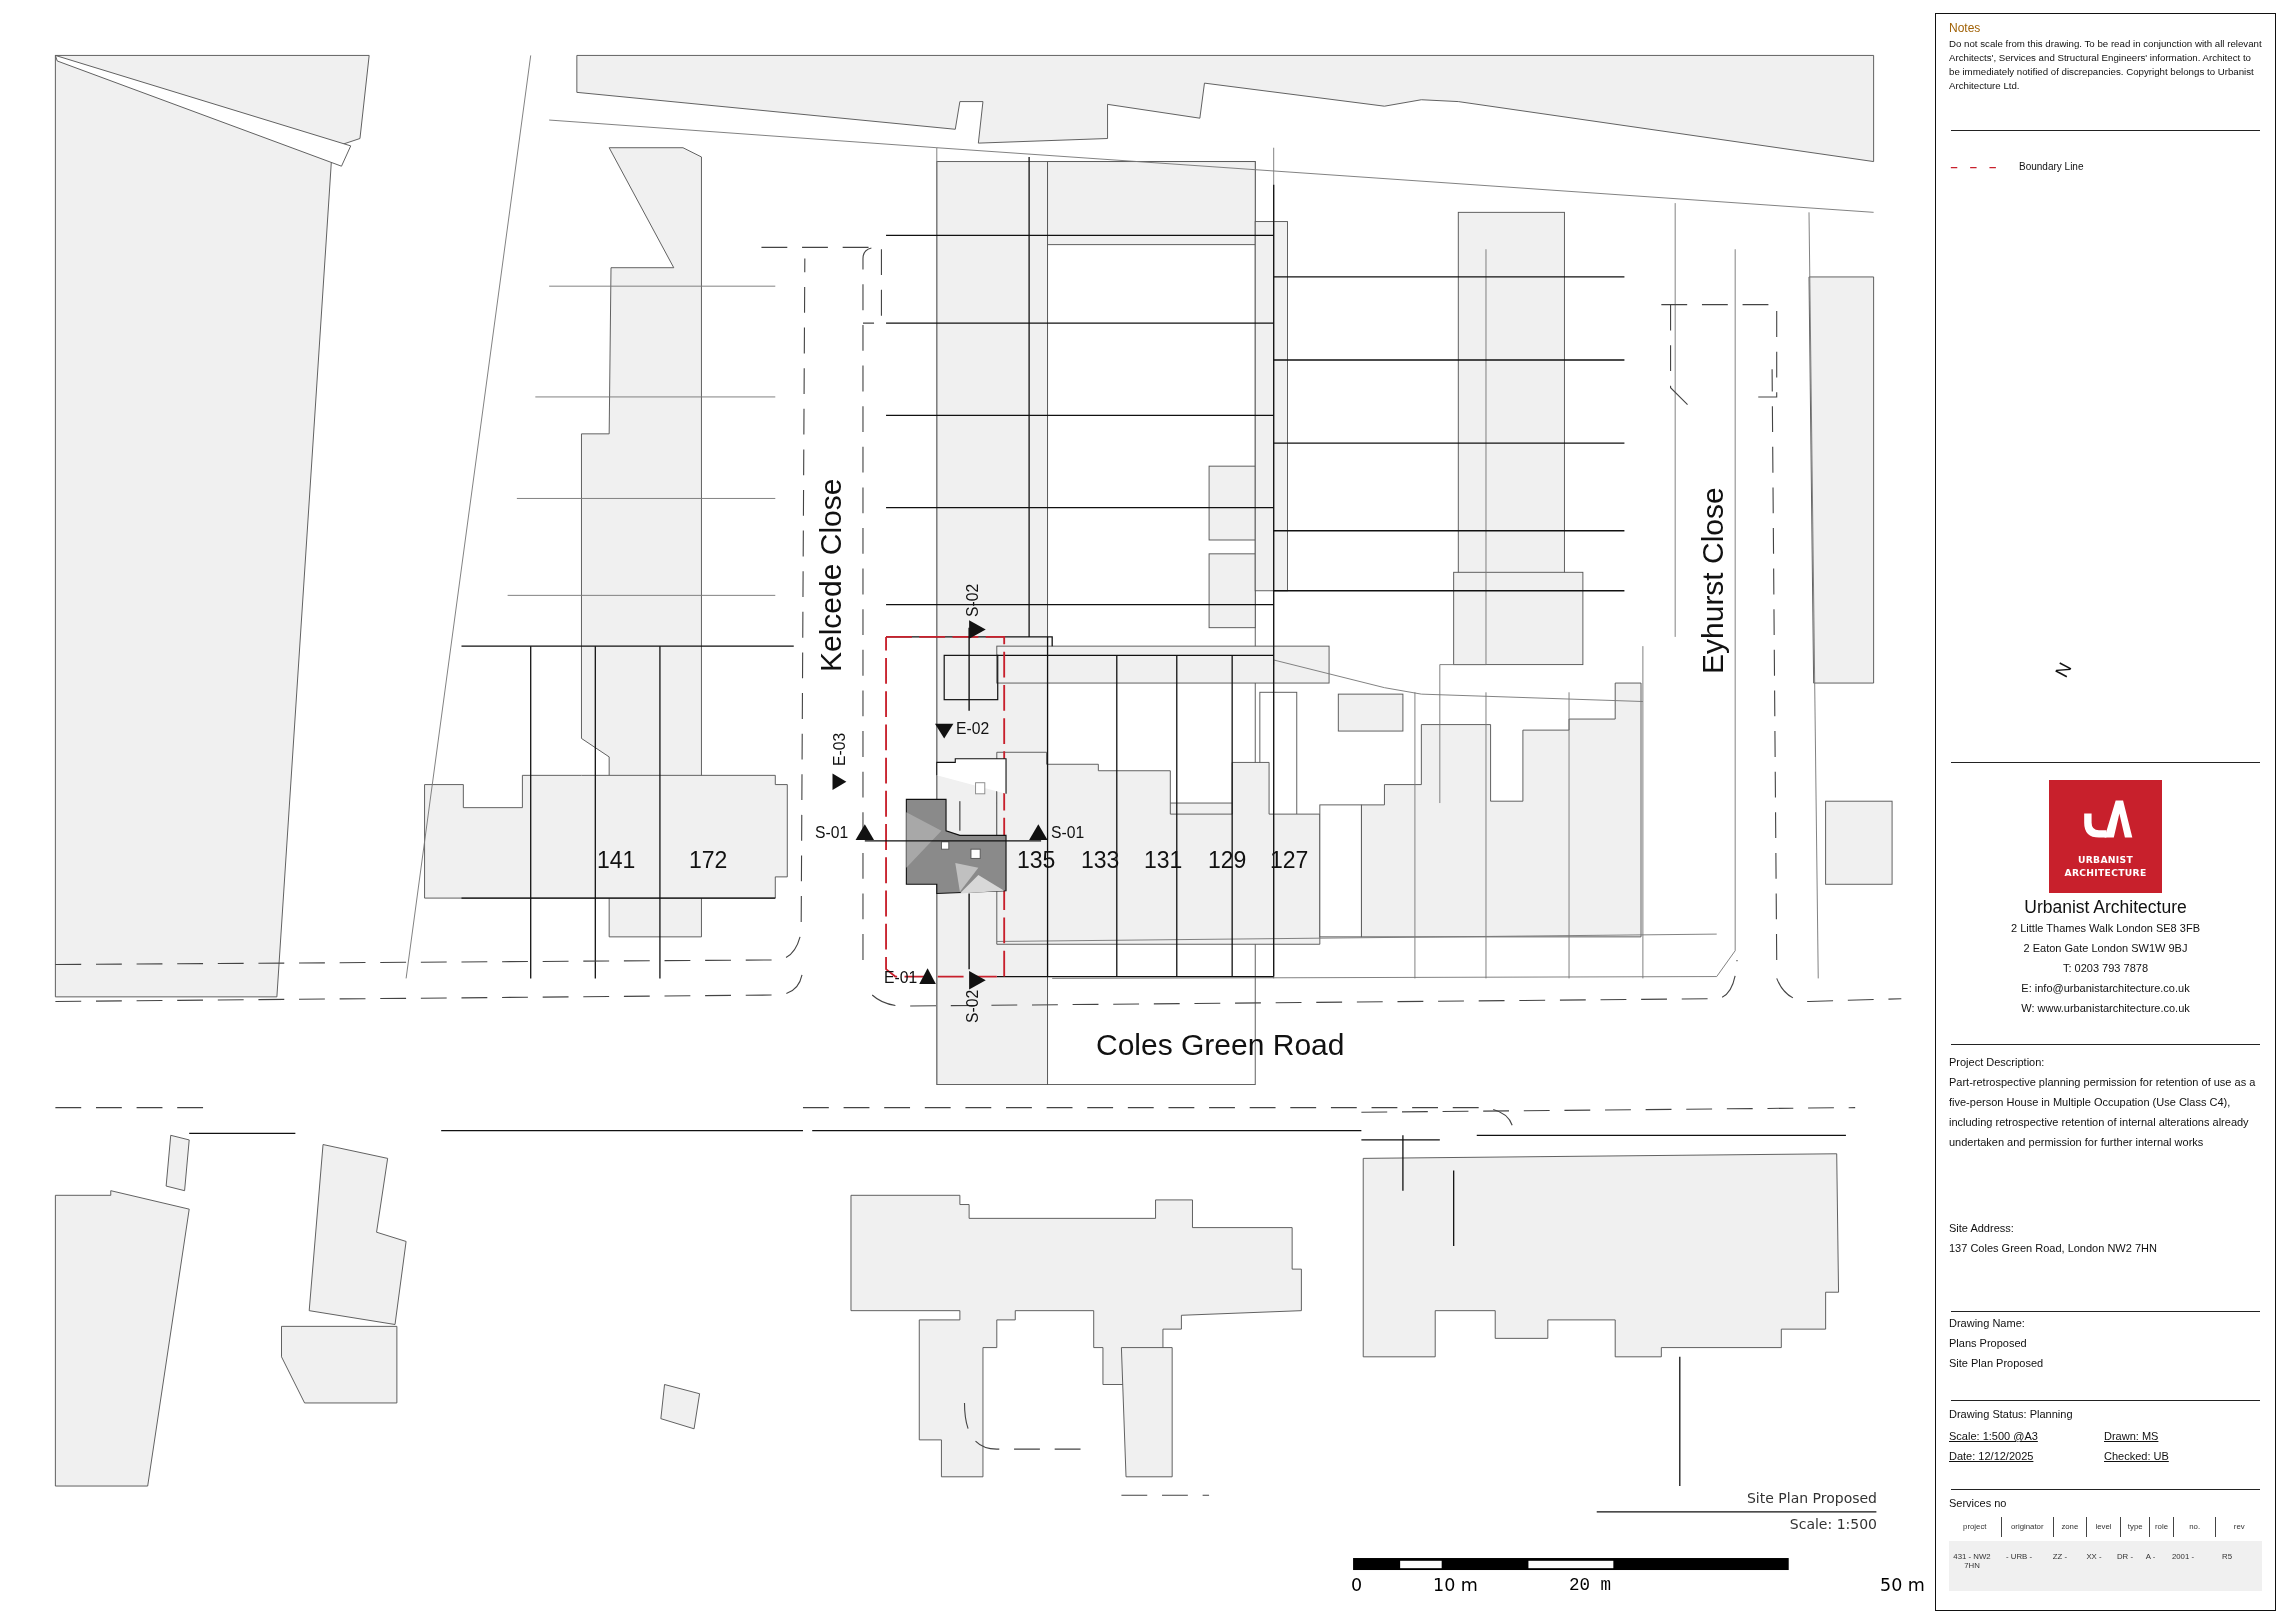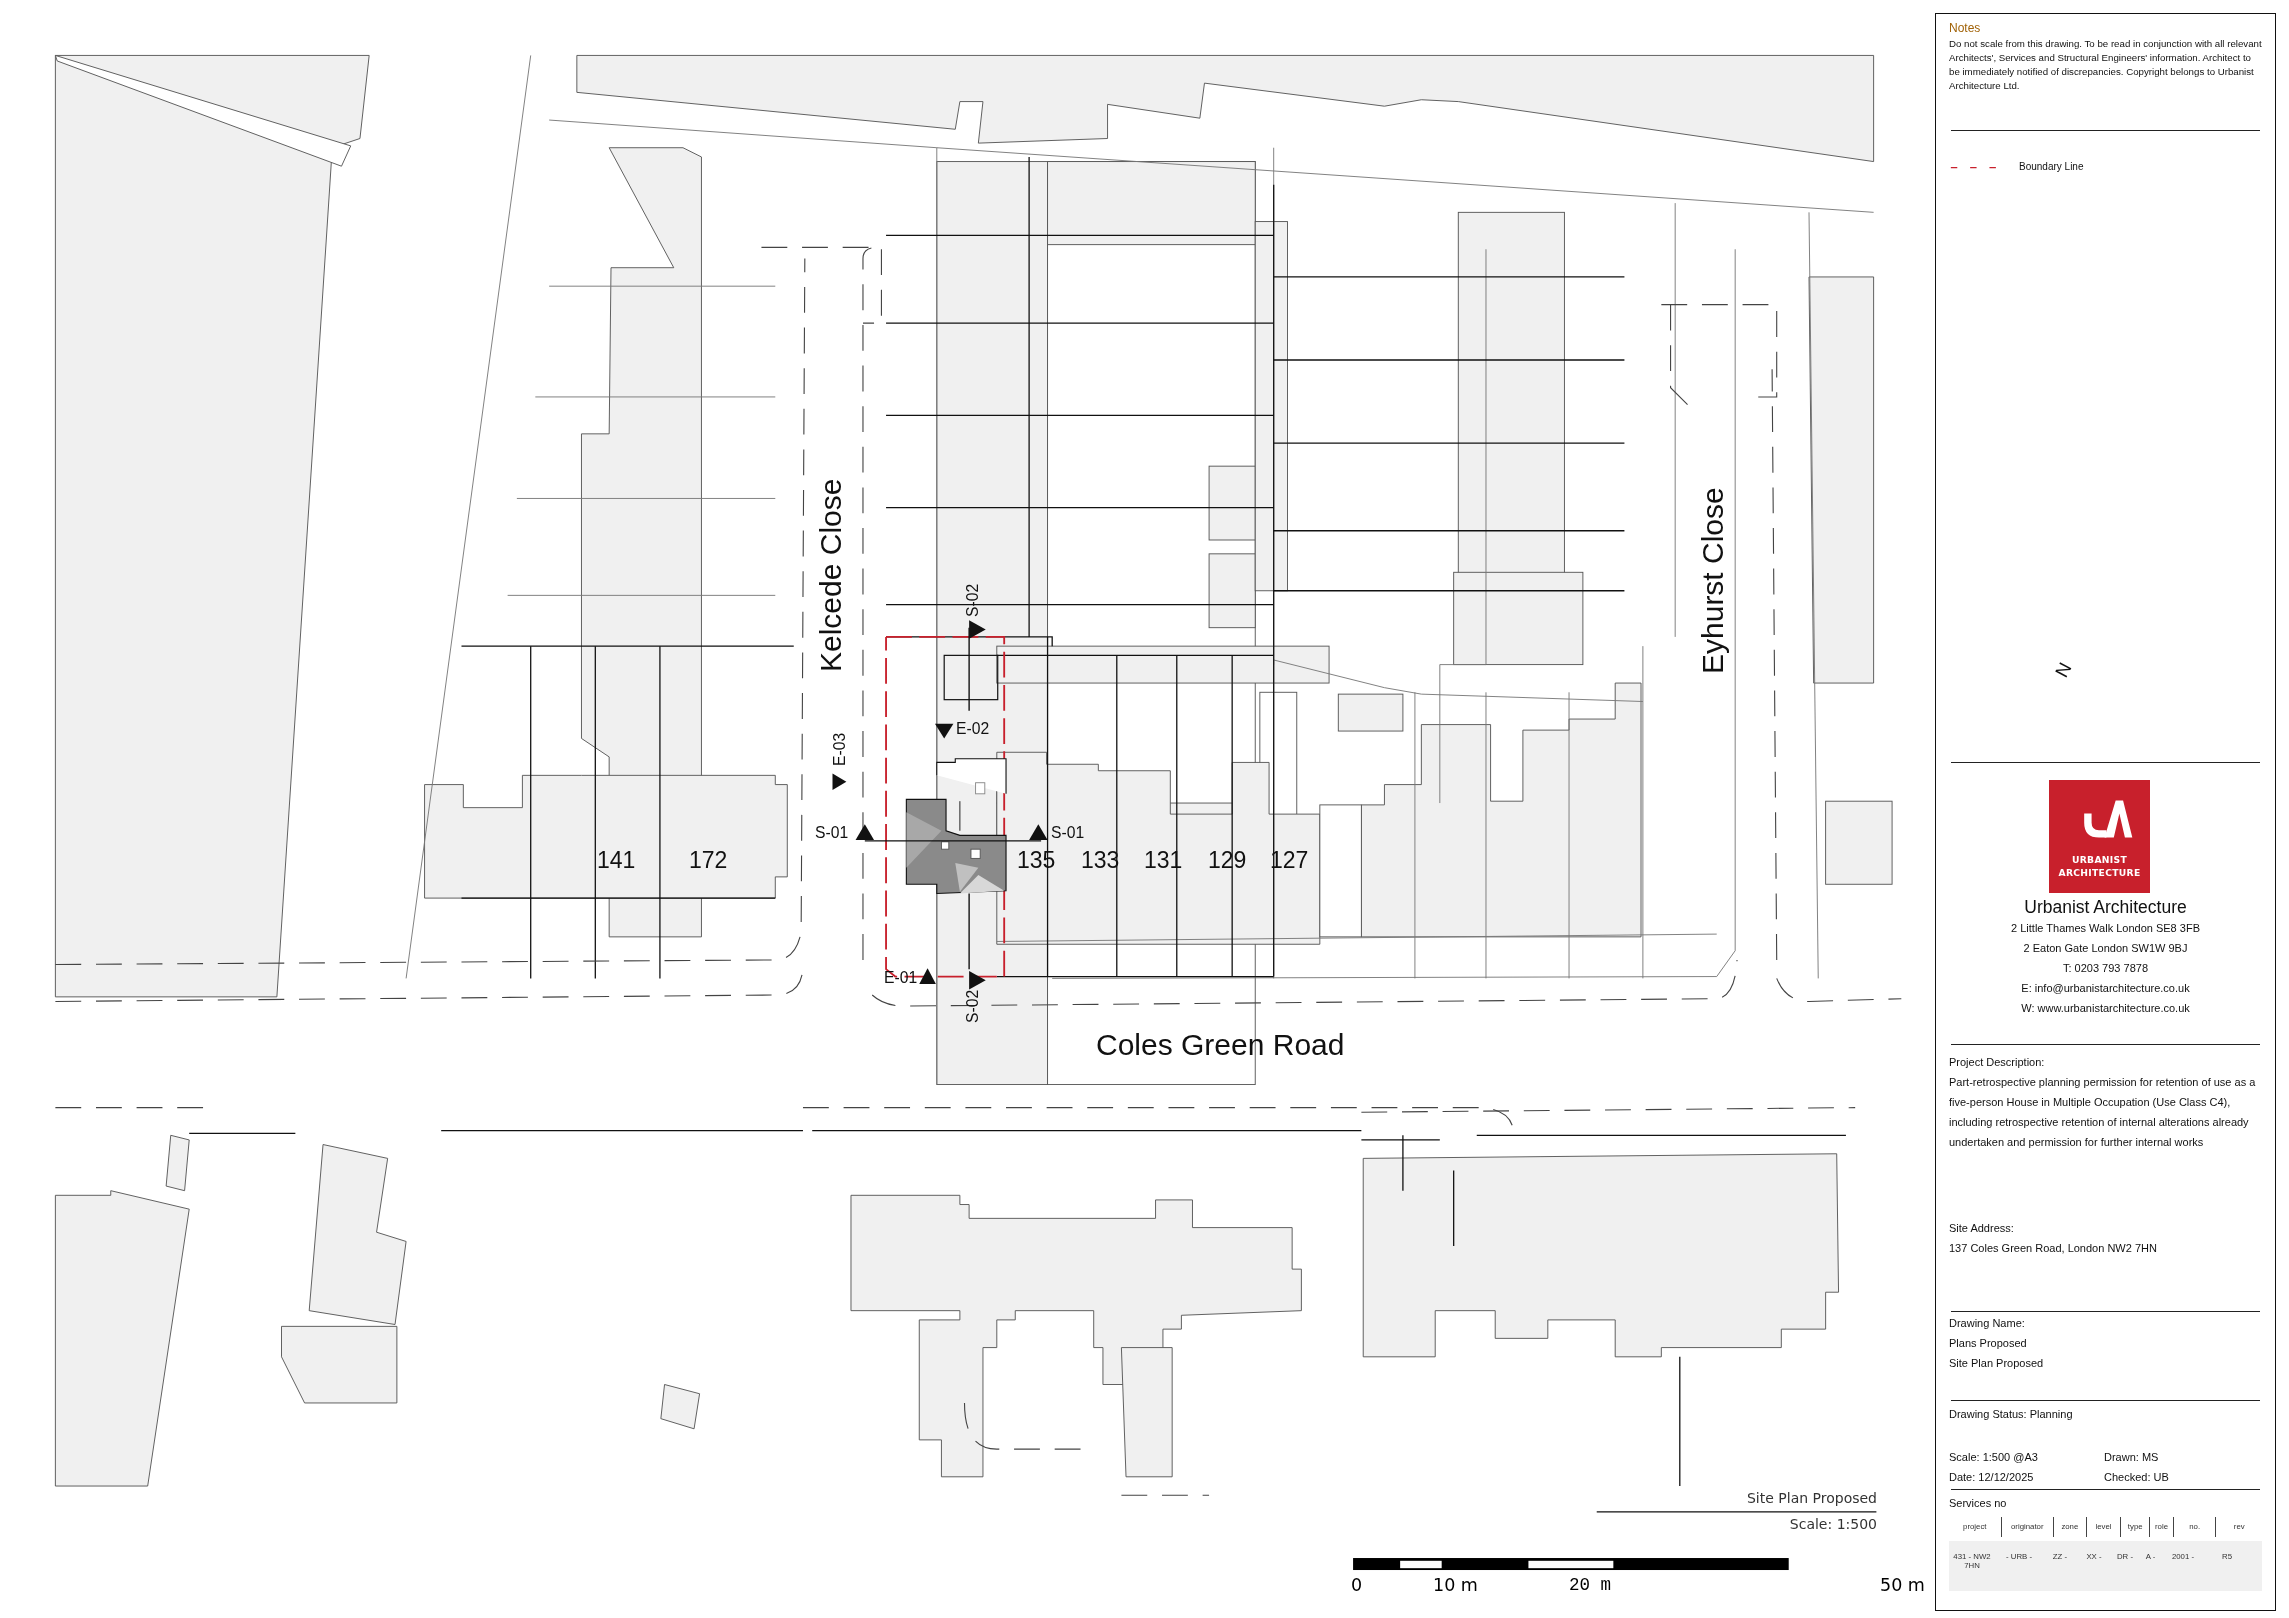--- a/index.html
+++ b/index.html
@@ -14,21 +14,21 @@
   .scalebar-lbl { position:absolute; font-family:"DejaVu Sans", sans-serif; font-size:17.5px; color:#000; }
 
   
   #titleblock { position:absolute; left:1935px; top:13px; width:341px; height:1598px; border:1.8px solid #111; box-sizing:border-box; }
   .tb-section { position:absolute; left:13px; right:13px; }
   .tb-rule { position:absolute; left:14.8px; right:14.8px; height:0; border-top:1.4px solid #222; }
   .tb-h { font-size:12px; color:#a16207; }
   .tb-small { font-size:9.7px; line-height:14px; color:#111; }
   .tb-text { font-size:11px; line-height:20px; color:#111; }
   .tb-center { text-align:center; }
-  .logo { position:absolute; left:113px; top:766px; width:101px; height:113px; background:#c8202c; }
+  .logo { position:absolute; left:113px; top:766px; width:113px; height:113px; background:#c8202c; }
   .logo .mark { position:absolute; left:0; right:0; top:14.8px; height:50px; }
   .logo .ltxt { position:absolute; left:0; right:0; color:#fff; font-family:"DejaVu Sans", sans-serif; font-weight:bold; font-size:9.2px; text-align:center; letter-spacing:0.3px; }
   .dwg-table { position:absolute; left:13px; right:13px; top:1483px; }
   .dwg-head { display:flex; font-size:7.8px; color:#333; height:20px; align-items:center; }
   .dwg-head span { text-align:center; border-right:0.9px solid #444; height:20px; line-height:20px; }
   .dwg-head span:last-child { border-right:none; }
   .dwg-row { margin-top:3.7px; background:#f0f0f0; height:50px; display:flex; font-size:7.8px; color:#333; padding-top:11px; box-sizing:border-box; }
   .dwg-row span { text-align:center; }
 </style>
 </head>
@@ -284,21 +284,21 @@
 
   <div class="tb-section" style="top:1299px;">
     <div class="tb-text">Drawing Name:</div>
     <div class="tb-text">Plans Proposed</div>
     <div class="tb-text">Site Plan Proposed</div>
   </div>
   <div class="tb-rule" style="top:1386px;"></div>
 
   <div class="tb-section" style="top:1390px;">
     <div class="tb-text">Drawing Status: Planning</div>
-    <div style="display:flex; margin-top:23px;">
+    <div style="display:flex; margin-top:2px;text-decoration:underline;">
       <div style="width:155px;">
         <div class="tb-text">Scale: 1:500 @A3</div>
         <div class="tb-text">Date: 12/12/2025</div>
       </div>
       <div>
         <div class="tb-text">Drawn: MS</div>
         <div class="tb-text">Checked: UB</div>
       </div>
     </div>
   </div>

